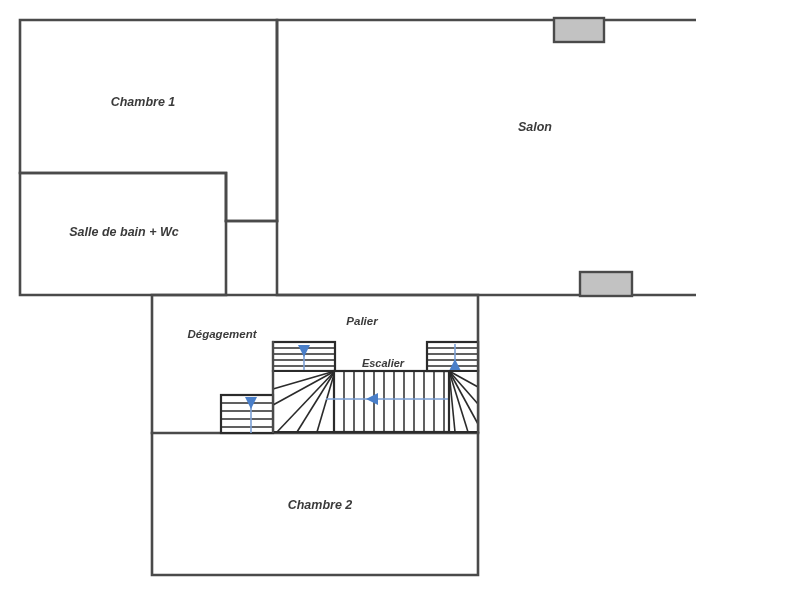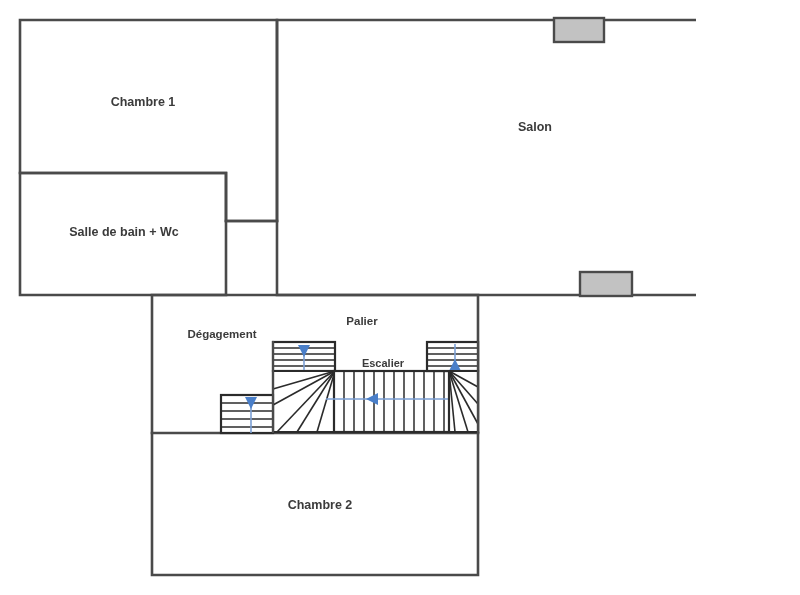--- a/index.html
+++ b/index.html
@@ -10,20 +10,21 @@
   }
   body {
     font-family: "Liberation Sans", sans-serif;
   }
   #floorplan-root {
     position: relative;
     width: 696px;
     height: 595px;
     background: #ffffff;
     overflow: hidden;
+    font-style: italic;
   }
   #floorplan-svg {
     display: block;
     width: 800px;
     height: 595px;
   }
   .room-label {
     font-family: "Liberation Sans", sans-serif;
     font-weight: bold;
     fill: #3b3b3b;

